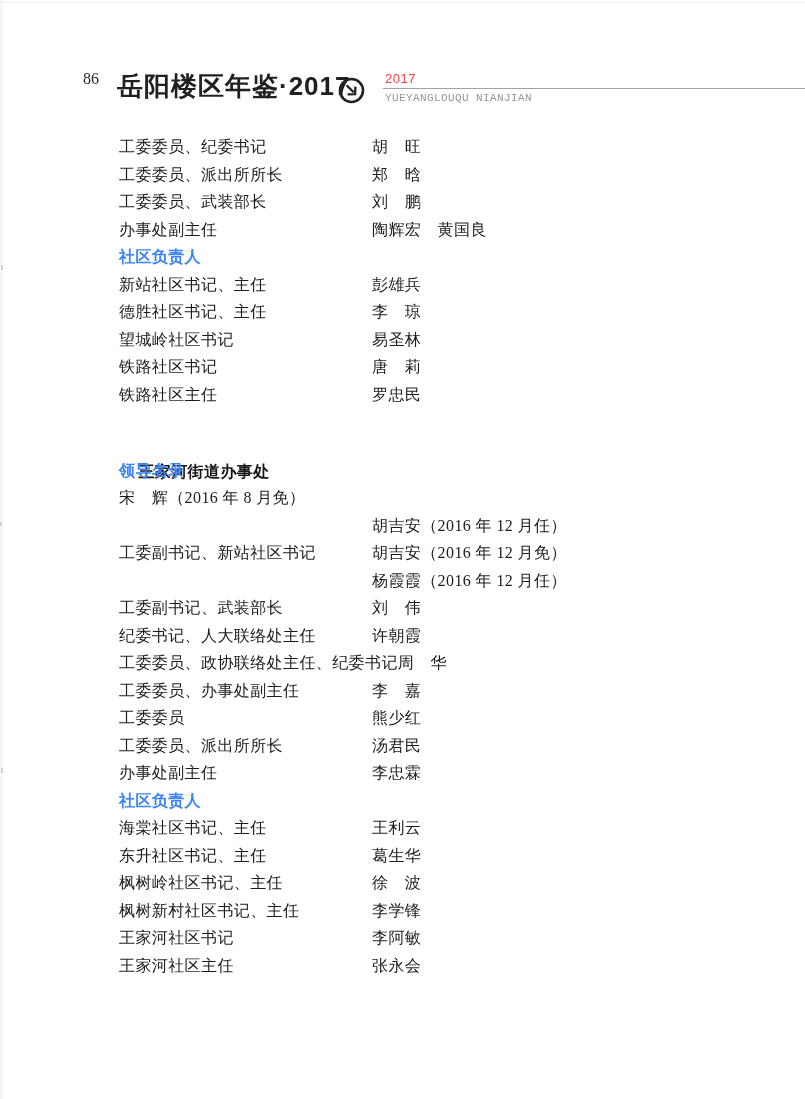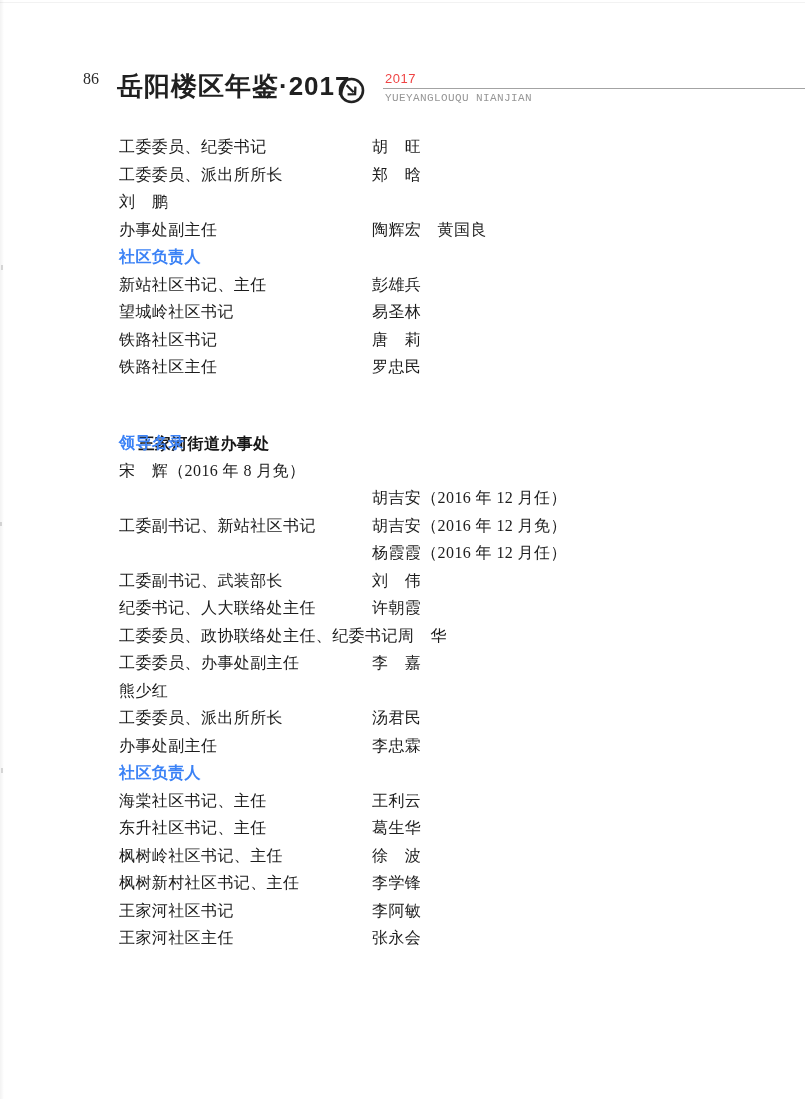--- a/index.html
+++ b/index.html
@@ -115,38 +115,43 @@
     <span class="label">工委委员、纪委书记</span>
     <span class="value">胡　旺</span>
   </div>
 
   <div class="row kind-row">
     <span class="label">工委委员、派出所所长</span>
     <span class="value">郑　晗</span>
   </div>
 
   <div class="row kind-row">
+    <span class="label">工委委员、武装部长</span>
     <span class="value">刘　鹏</span>
   </div>
 
   <div class="row kind-row">
     <span class="label">办事处副主任</span>
     <span class="value">陶辉宏　黄国良</span>
   </div>
 
   <div class="row kind-header">
     <span class="label">社区负责人</span>
     <span class="value"></span>
   </div>
 
   <div class="row kind-row">
     <span class="label">新站社区书记、主任</span>
     <span class="value">彭雄兵</span>
   </div>
 
+  <div class="row kind-row">
+    <span class="label">德胜社区书记、主任</span>
+    <span class="value">李　琼</span>
+  </div>
 
   <div class="row kind-row">
     <span class="label">望城岭社区书记</span>
     <span class="value">易圣林</span>
   </div>
 
 
   <div class="row kind-row">
     <span class="label">铁路社区书记</span>
     <span class="value">唐　莉</span>
@@ -200,20 +205,21 @@
     <span class="label">工委委员、政协联络处主任、纪委书记</span>
     <span class="value">周　华</span>
   </div>
 
   <div class="row kind-row">
     <span class="label">工委委员、办事处副主任</span>
     <span class="value">李　嘉</span>
   </div>
 
   <div class="row kind-row">
+    <span class="label">工委委员</span>
     <span class="value">熊少红</span>
   </div>
 
   <div class="row kind-row">
     <span class="label">工委委员、派出所所长</span>
     <span class="value">汤君民</span>
   </div>
 
   <div class="row kind-row">
     <span class="label">办事处副主任</span>

